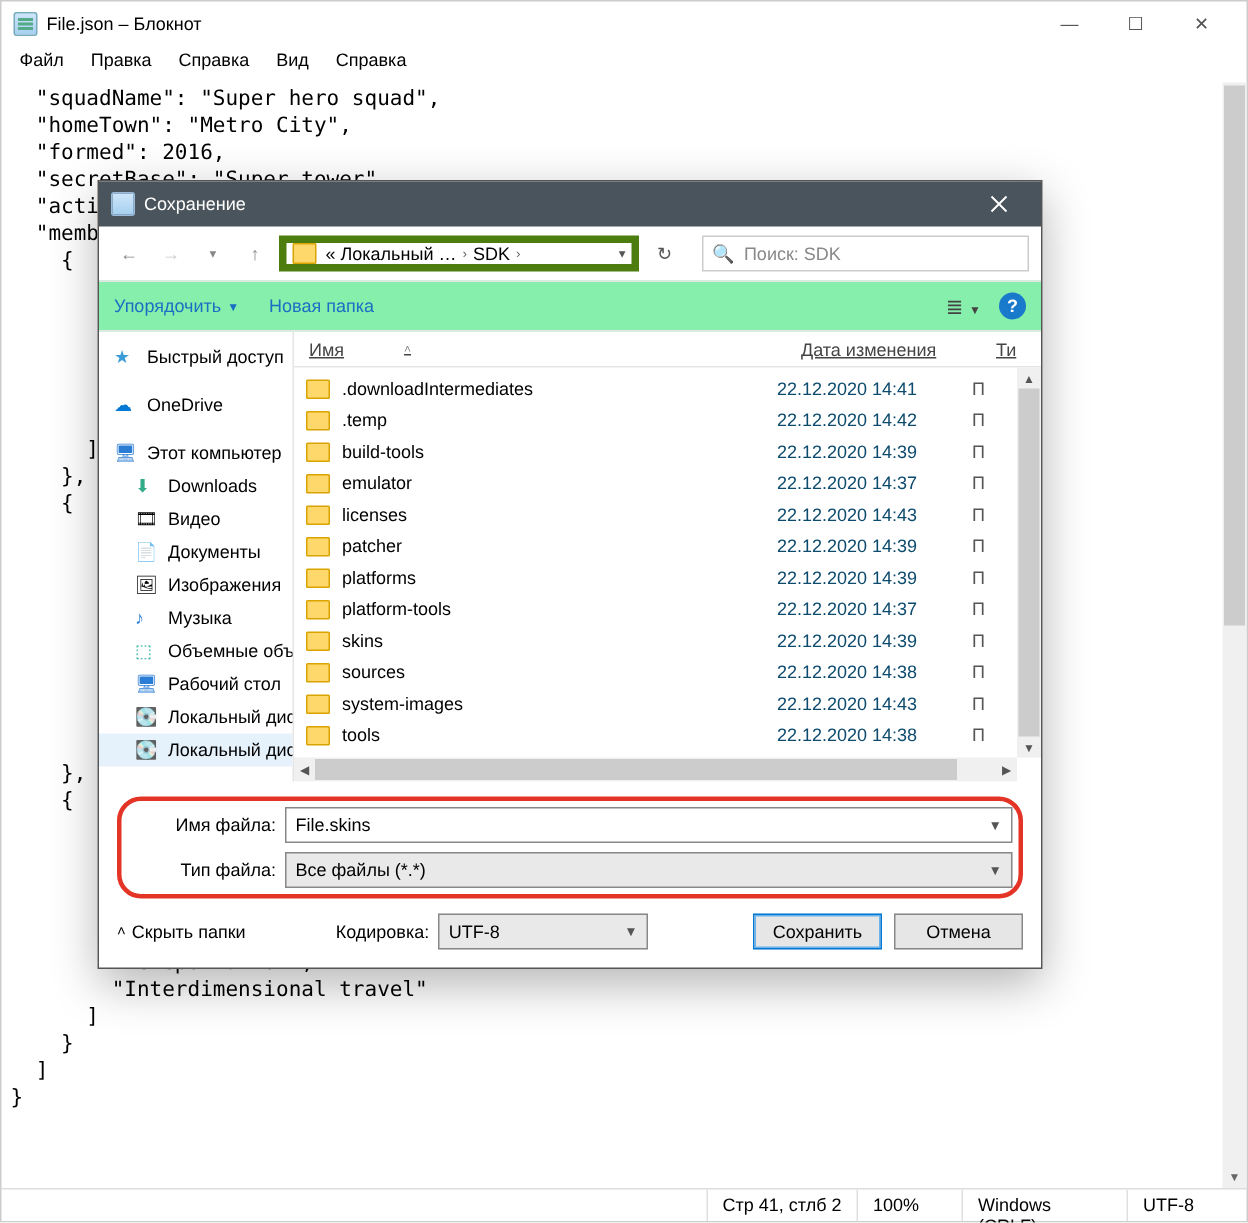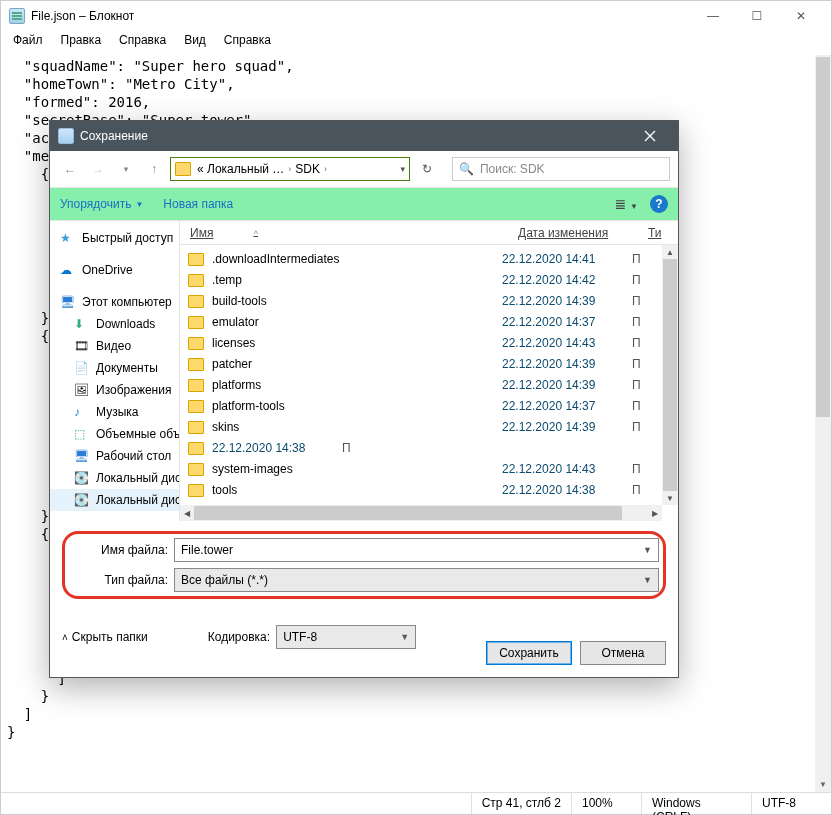--- a/index.html
+++ b/index.html
@@ -14,28 +14,28 @@
   .np-menu { height:20px; display:flex; padding:0 4px; gap:2px;}
   .np-menu span { padding:2px 8px;}
   .np-body { position:absolute; top:54px; left:0; right:16px; bottom:22px; font-family: Consolas, monospace; font-size:14px; white-space:pre; padding:2px 6px; line-height:18px; overflow:hidden;}
   .np-scroll-v { position:absolute; right:0; top:54px; bottom:22px; width:16px; background:#f0f0f0;}
   .np-scroll-v .thumb { position:absolute; left:1px; right:1px; top:2px; height:360px; background:#ccc;}
   .np-scroll-v .arr { position:absolute; left:0; right:0; height:16px; display:flex; align-items:center; justify-content:center; color:#666; font-size:8px;}
   .np-status { position:absolute; left:0; right:0; bottom:0; height:22px; border-top:1px solid #ddd; display:flex; font-size:12px;}
   .np-status .cell { border-left:1px solid #e0e0e0; padding:3px 10px; height:100%;}
 
   
-  .dlg { position:absolute; left:49px; top:120px; width:630px; border:1px solid #555; background:#fff; box-shadow:0 10px 30px rgba(0,0,0,.3);}
+  .dlg { position:absolute; left:65px; top:120px; width:630px; border:1px solid #555; background:#fff; box-shadow:0 10px 30px rgba(0,0,0,.3);}
   .dlg-title { height:30px; background:#4a545c; color:#fff; display:flex; align-items:center; padding:0 8px;}
   .dlg-title .dic { width:16px; height:16px; margin-right:6px; background:linear-gradient(#cde6fa,#a6d0f0); border:1px solid #9bd; border-radius:2px;}
   .dlg-close { margin-left:auto; width:40px; height:30px; display:flex; align-items:center; justify-content:center; color:#fff;}
   .dlg-close svg { width:12px; height:12px;}
   .dlg-nav { height:36px; display:flex; align-items:center; padding:4px 8px; gap:4px;}
   .dlg-nav .arr { width:24px; height:24px; display:flex; align-items:center; justify-content:center; color:#888;}
-  .crumb { flex:0 0 auto; width:240px; height:24px; border:1px solid #4d7c0f; display:flex; align-items:center; padding:0 4px;}
+  .crumb { flex:0 0 auto; width:240px; height:24px; border:5px solid #4d7c0f; display:flex; align-items:center; padding:0 4px;}
   .crumb .fic { width:16px; height:14px; background:#ffd86b; border:1px solid #d9a400; border-radius:1px; margin-right:6px;}
   .crumb .sep { margin:0 4px; color:#666; font-size:9px;}
   .crumb .dd { margin-left:auto; color:#555; font-size:9px;}
   .refresh { width:26px; height:24px; display:flex; align-items:center; justify-content:center; color:#555;}
   .search { flex:1; height:24px; border:1px solid #ccc; display:flex; align-items:center; padding:0 6px; color:#888; margin-left:8px;}
   .search .sic { margin-right:6px;}
   .dlg-tool { height:34px; border-top:1px solid #e5e5e5; border-bottom:1px solid #e5e5e5; background:#86efac; display:flex; align-items:center; padding:0 10px;}
   .dlg-tool .org { color:#1a6fc4; display:flex; align-items:center; gap:4px;}
   .dlg-tool .new { color:#1a6fc4; margin-left:20px;}
   .dlg-tool .right { margin-left:auto; display:flex; align-items:center; gap:12px;}
@@ -72,21 +72,21 @@
   .cb-wrap { flex:1;}
   .cb { width:100%; height:24px; border:1px solid #888; background:#fff; padding:0 6px; display:flex; align-items:center;}
   .cb .cv { flex:1;}
   .cb .ca { font-size:9px; color:#555;}
   .cb.grey { background:#e9e9e9;}
   .highlight { border:3px solid #e33426; border-radius:16px; padding:4px;}
   .dlg-footer { padding:10px 12px 12px 12px; display:flex; align-items:center;}
   .hide { display:flex; align-items:center; gap:4px;}
   .enc { margin-left:60px; display:flex; align-items:center; gap:6px;}
   .enc .cb { width:140px;}
-  .btns { margin-left:auto; display:flex; gap:8px;margin-top:32px;}
+  .btns { margin-left:auto; display:flex; gap:8px;}
   .btn { min-width:86px; height:24px; border:1px solid #888; background:#e6e6e6; display:flex; align-items:center; justify-content:center; padding:0 10px;}
   .btn.primary { border:1px solid #0078d4; box-shadow:inset 0 0 0 1px #6bb3ea;}
 </style>
 </head>
 <body>
 
 <div class="np">
   <div class="np-title">
     <span class="ic"></span>
     <span>File.json – Блокнот</span>
@@ -311,20 +311,21 @@
             <span class="ft">П</span>
           </div>
           <div class="row">
             <span class="fic"></span>
             <span class="fn">skins</span>
             <span class="fd">22.12.2020 14:39</span>
             <span class="ft">П</span>
           </div>
           <div class="row">
             <span class="fic"></span>
+            <span class="fn">sources</span>
             <span class="fd">22.12.2020 14:38</span>
             <span class="ft">П</span>
           </div>
           <div class="row">
             <span class="fic"></span>
             <span class="fn">system-images</span>
             <span class="fd">22.12.2020 14:43</span>
             <span class="ft">П</span>
           </div>
           <div class="row">
@@ -352,21 +353,21 @@
       </div>
     </div>
   </div>
 
   <div class="dlg-fields">
     <div class="highlight">
       <div class="field-row">
         <label>Имя файла:</label>
         <div class="cb-wrap">
             <div class="cb">
-              <span class="cv">File.tower</span>
+              <span class="cv">File.skins</span>
               <span class="ca">▼</span>
             </div>
           </div>
       </div>
       <div class="field-row" style="margin-bottom:0">
         <label>Тип файла:</label>
         <div class="cb-wrap">
             <div class="cb grey">
               <span class="cv">Все файлы  (*.*)</span>
               <span class="ca">▼</span>

